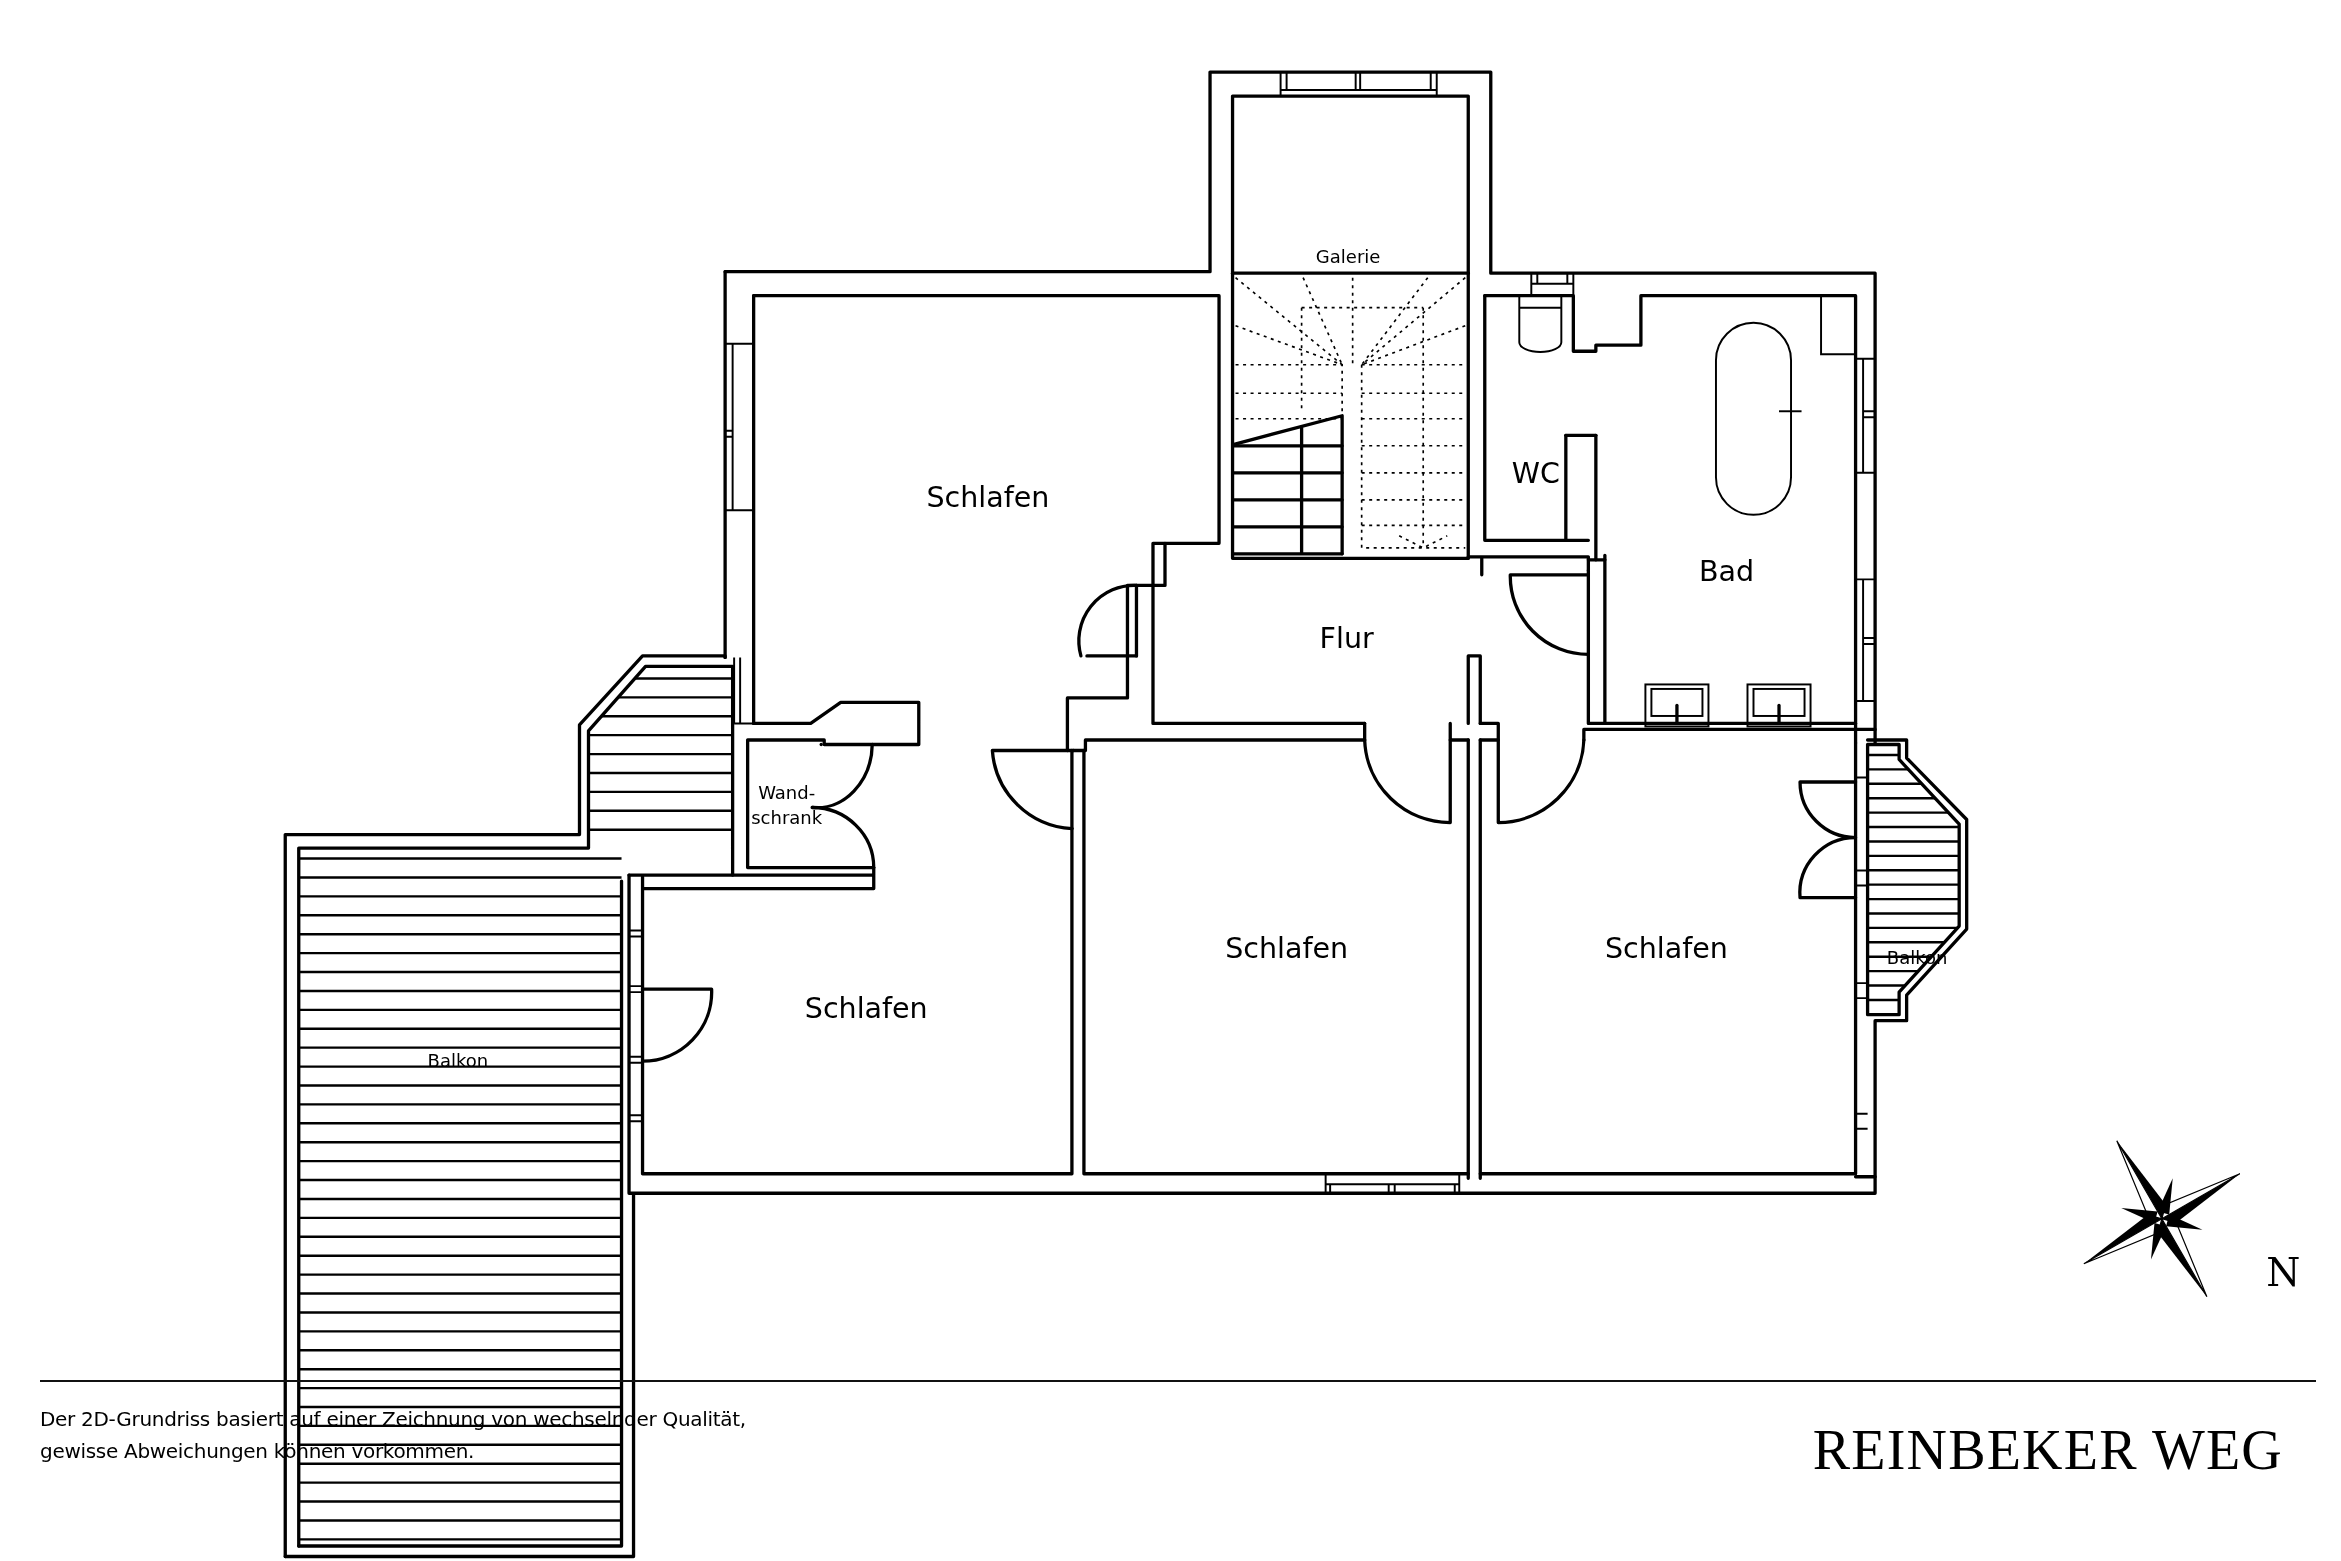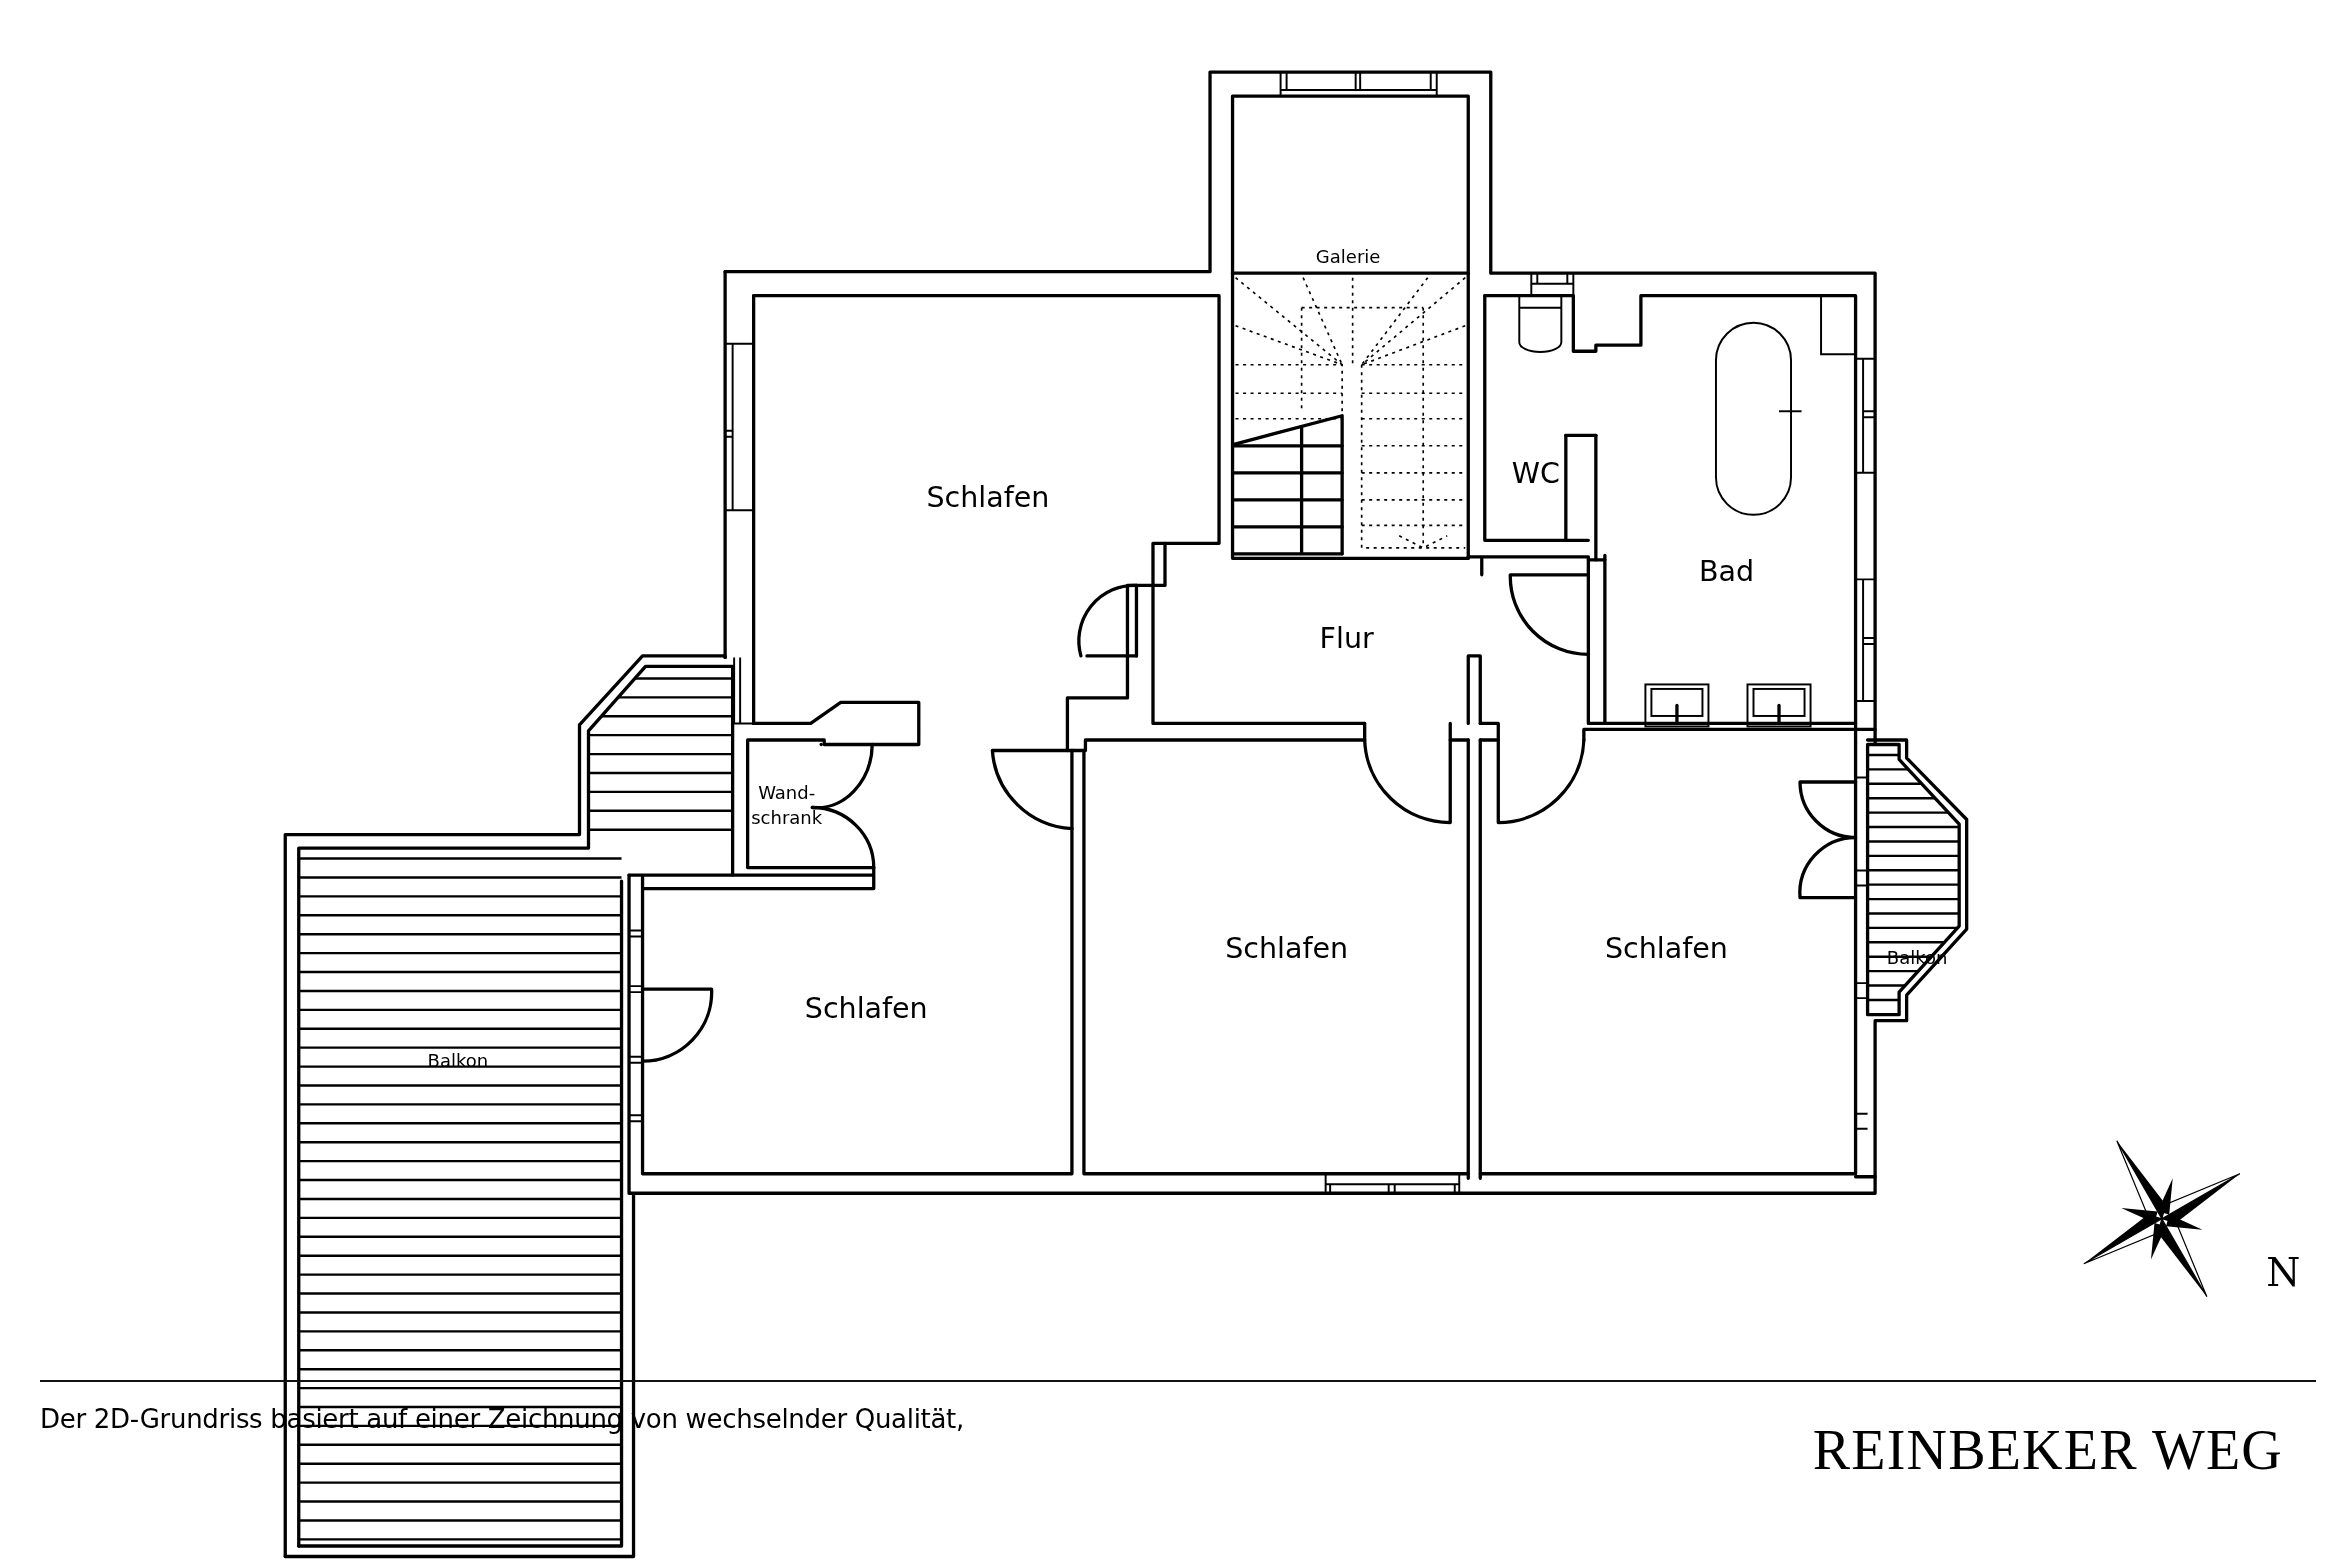--- a/index.html
+++ b/index.html
@@ -6,21 +6,21 @@
   body { width: 2342px; height: 1561px; position: relative; overflow: hidden; font-family: "DejaVu Sans", sans-serif; color: #000; }
   #plan { position: absolute; left: 0; top: 0; width: 2342px; height: 1561px; }
   .wall { fill: none; stroke: #000; stroke-width: 2.2; stroke-linejoin: round; stroke-linecap: round; }
   .thin { fill: none; stroke: #000; stroke-width: 1.3; }
   .dot { fill: none; stroke: #000; stroke-width: 1.1; stroke-dasharray: 2 3; }
   .deck { stroke: #000; stroke-width: 1.6; }
   .lbl { font-family: "DejaVu Sans", sans-serif; fill: #000; text-anchor: middle; }
   .room { font-size: 19px; }
   .small { font-size: 12px; }
   #footer-rule { position: absolute; left: 40px; top: 1380px; width: 2276px; height: 2.4px; background: #111; }
-  #disclaimer { position: absolute; left: 40px; top: 1403px; font-family: "DejaVu Sans", sans-serif; font-size: 26px; line-height: 32px; letter-spacing: -0.3px; }
+  #disclaimer { position: absolute; left: 40px; top: 1403px; font-family: "DejaVu Sans", sans-serif; font-size: 20px; line-height: 32px; letter-spacing: -0.3px; }
   #disclaimer div { white-space: nowrap; }
   #title { position: absolute; right: 59px; top: 1418px; font-family: Liberation Serif, serif; font-size: 56px; letter-spacing: 1.2px; white-space: nowrap; }
 </style>
 </head>
 <body>
 
 <svg id="plan" viewBox="0 0 1560 1040" preserveAspectRatio="none" xmlns="http://www.w3.org/2000/svg">
 
   <g>
     <path class="wall" d="M483,181 L806,181 L806,48 L993,48 L993,182 L1249,182 L1249,495"></path>
@@ -247,15 +247,16 @@
         <polygon points="-28,0 -4,-4 -4,4" fill="#000"></polygon>
       </g>
     </g>
   </g>
   <text x="1521" y="857" font-family="'DejaVu Serif', serif" font-size="26" text-anchor="middle" fill="#000">N</text>
 </svg>
 
 <div id="footer-rule"></div>
 <div id="disclaimer">
   <div>Der 2D-Grundriss basiert auf einer Zeichnung von wechselnder Qualität,</div>
+  <div>gewisse Abweichungen können vorkommen.</div>
 </div>
 <div id="title">REINBEKER WEG</div>
 
 
 </body></html>

